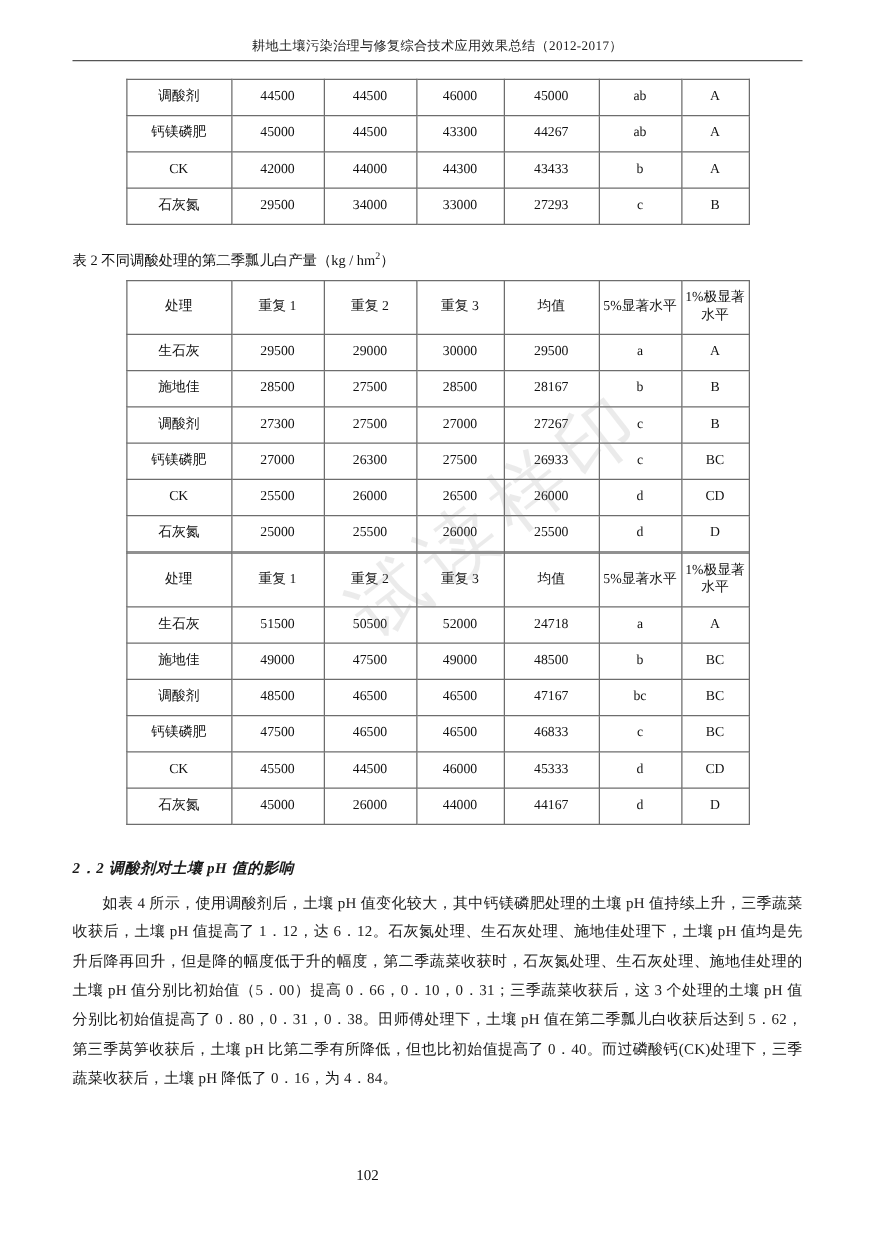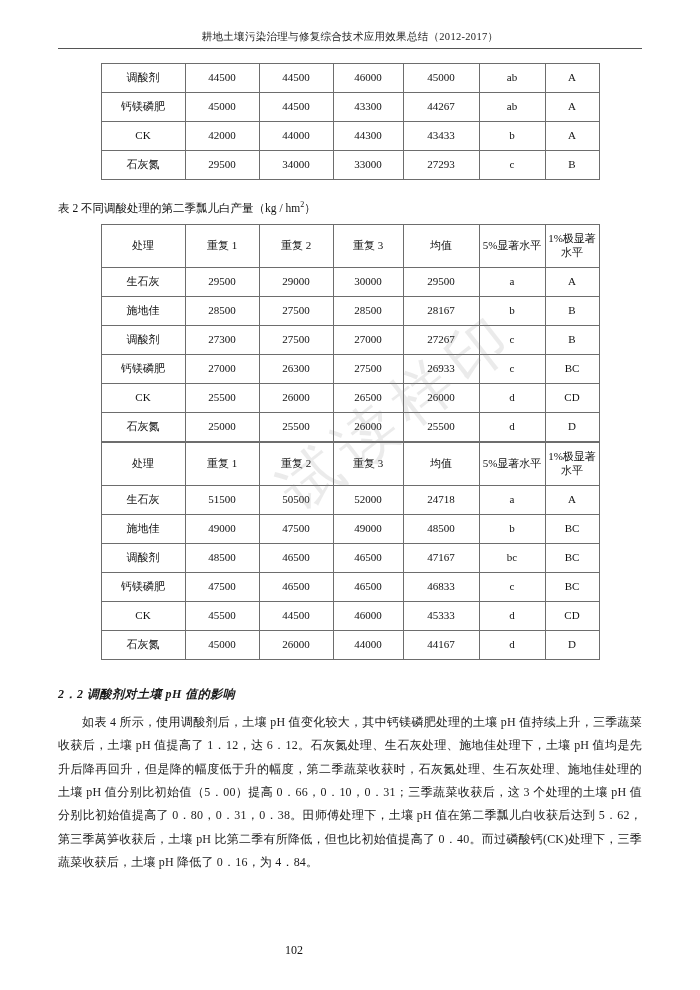--- a/index.html
+++ b/index.html
@@ -75,21 +75,21 @@
     text-align: justify;
     text-justify: inter-ideograph;
     letter-spacing: 0.2px;
   }
   .para .indent {
     display: inline-block;
     width: 24px;
   }
   .pagenum {
     position: absolute;
-    bottom: 32px;
+    bottom: 42px;
     left: 0;
     width: 588px;
     text-align: center;
     font-size: 12px;
     color: #111;
   }
   .watermark {
     position: absolute;
     left: 330px;
     top: 330px;

